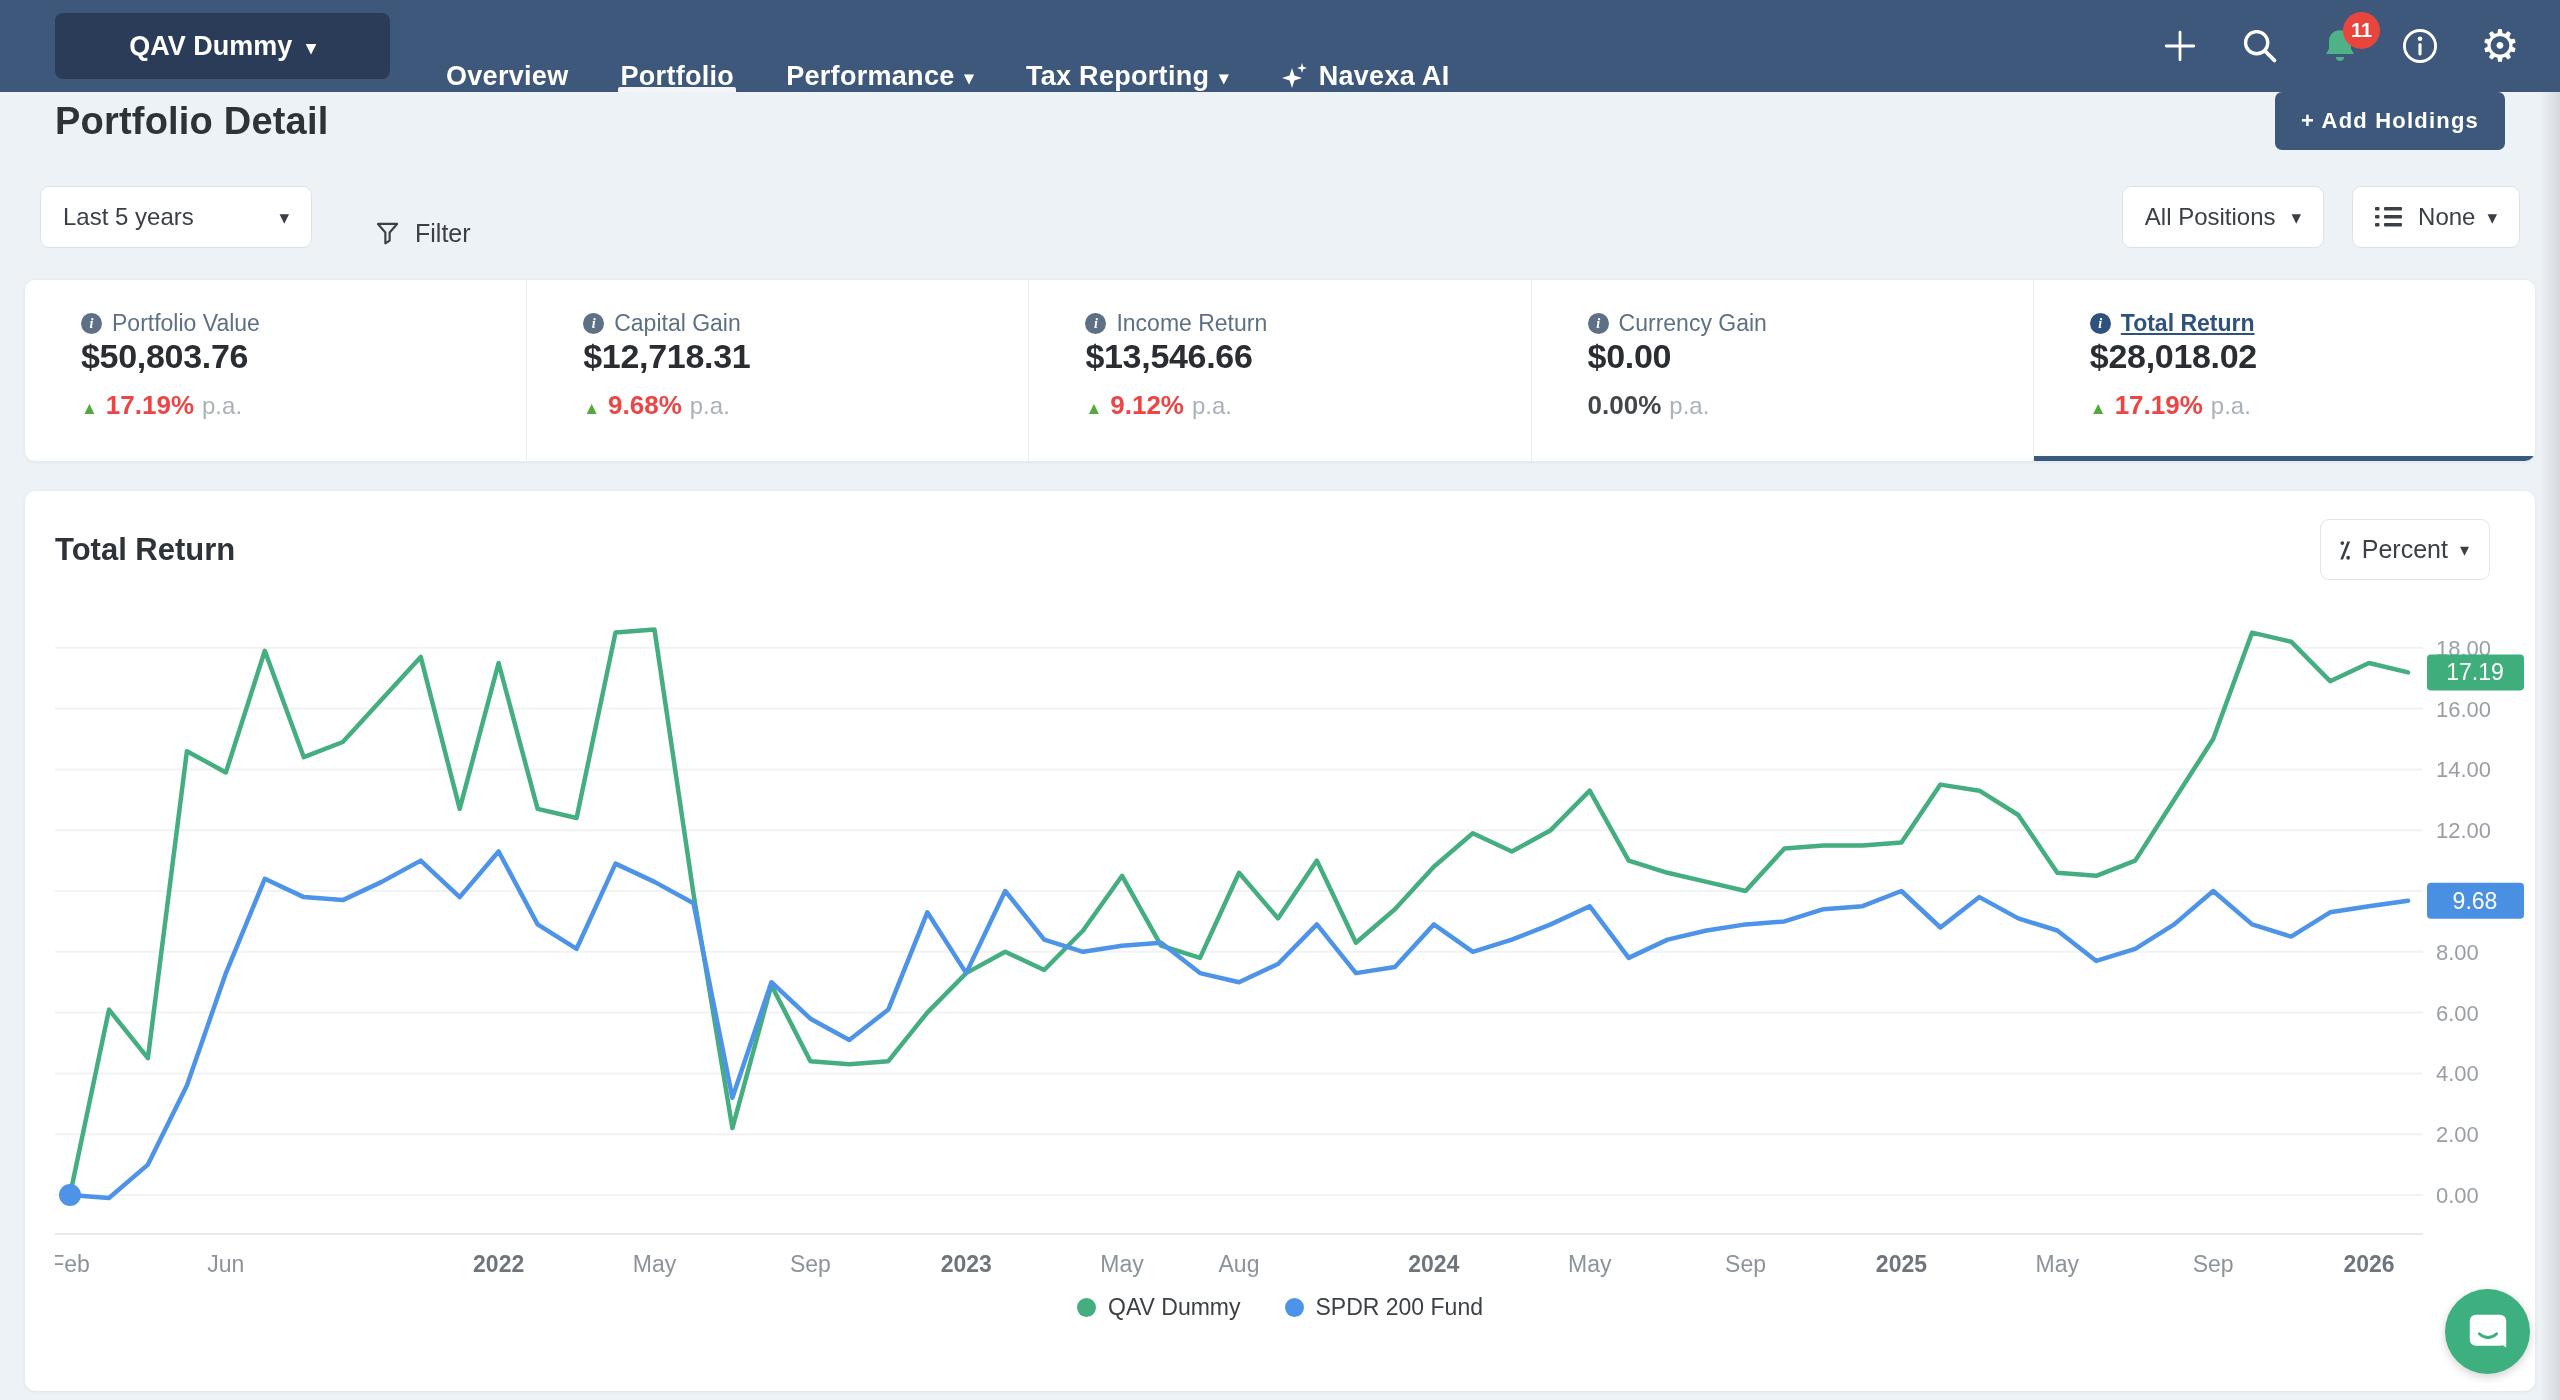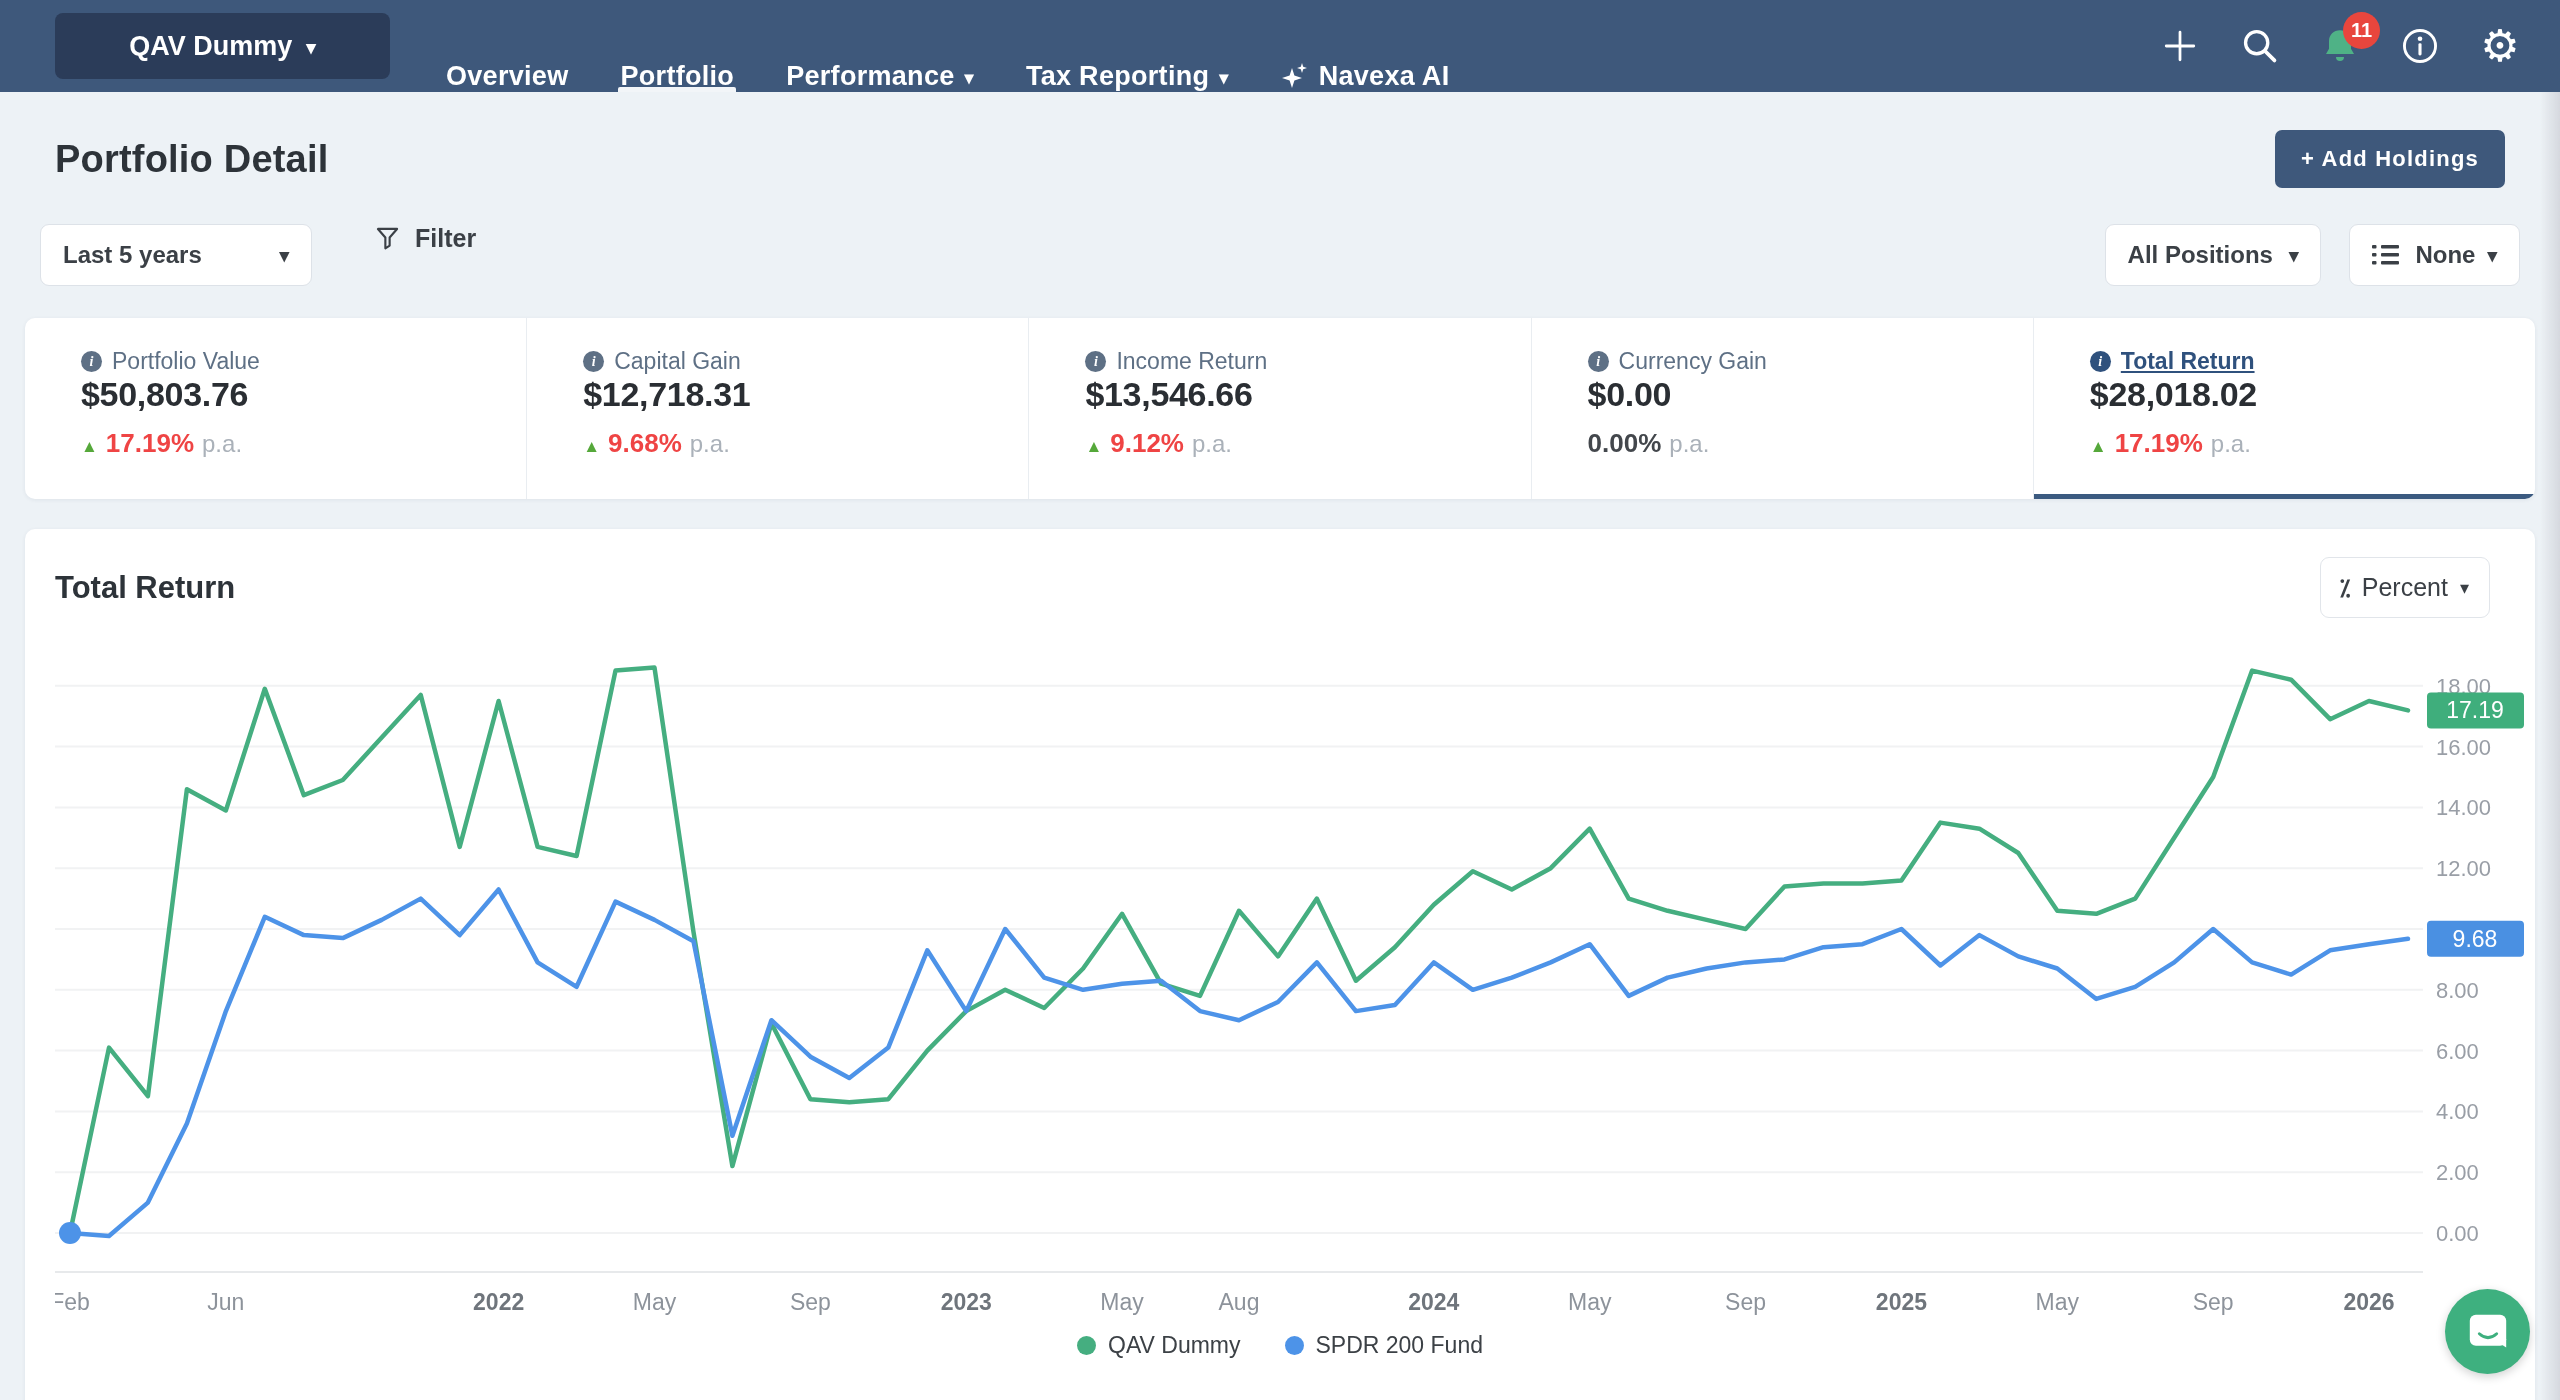--- a/index.html
+++ b/index.html
@@ -21,28 +21,28 @@
   .nav-icons { margin-left:auto; margin-right:38px; display:flex; align-items:center; gap:36px; }
   .nav-icon { width:44px; height:44px; display:flex; align-items:center; justify-content:center;
               cursor:pointer; position:relative; color:#fff; }
   .gear-glyph { font-size:44px; color:#fff; line-height:1; }
   .badge { position:absolute; top:-12px; right:-18px; min-width:37px; height:37px; border-radius:19px;
            background:#e8463d; color:#fff; font-size:20px; font-weight:bold;
            display:flex; align-items:center; justify-content:center; padding:0 6px; }
 
   
   .page { padding:0 25px; position:relative; }
-  .page-header { display:flex; align-items:center; justify-content:space-between; padding:0 30px; margin-top:38px; }
+  .page-header { display:flex; align-items:center; justify-content:space-between; padding:0 30px; }
   .page-title { font-size:38px; font-weight:bold; color:#2d3339; letter-spacing:.2px; }
   .add-holdings { background:#3e587b; color:#fff; border:none; border-radius:7px; padding:16px 26px;
                   font-size:22px; font-weight:bold; letter-spacing:1.2px; cursor:pointer;
                   font-family:"Liberation Sans", sans-serif; }
 
   
-  .filter-row { display:flex; align-items:flex-start; padding:0 15px; margin-top:36px;font-weight:bold; }
+  .filter-row { display:flex; align-items:flex-end; padding:0 15px; margin-top:36px; }
   .select-box { background:#fff; border:1px solid #dde2e8; border-radius:9px; height:62px;
                 display:flex; align-items:center; justify-content:space-between; gap:16px;
                 padding:0 22px; font-size:24px; color:#3b4046; cursor:pointer; }
   .period-select { width:272px; }
   .select-box .caret { font-size:19px; color:#3b4046; }
   .filter-btn { display:flex; align-items:center; gap:14px; margin-left:62px; font-size:25px;
                 color:#3b4046; cursor:pointer; }
   .filter-row .spacer { flex:1; }
   .positions-select { margin-right:28px; }
   .group-select { gap:12px; }

